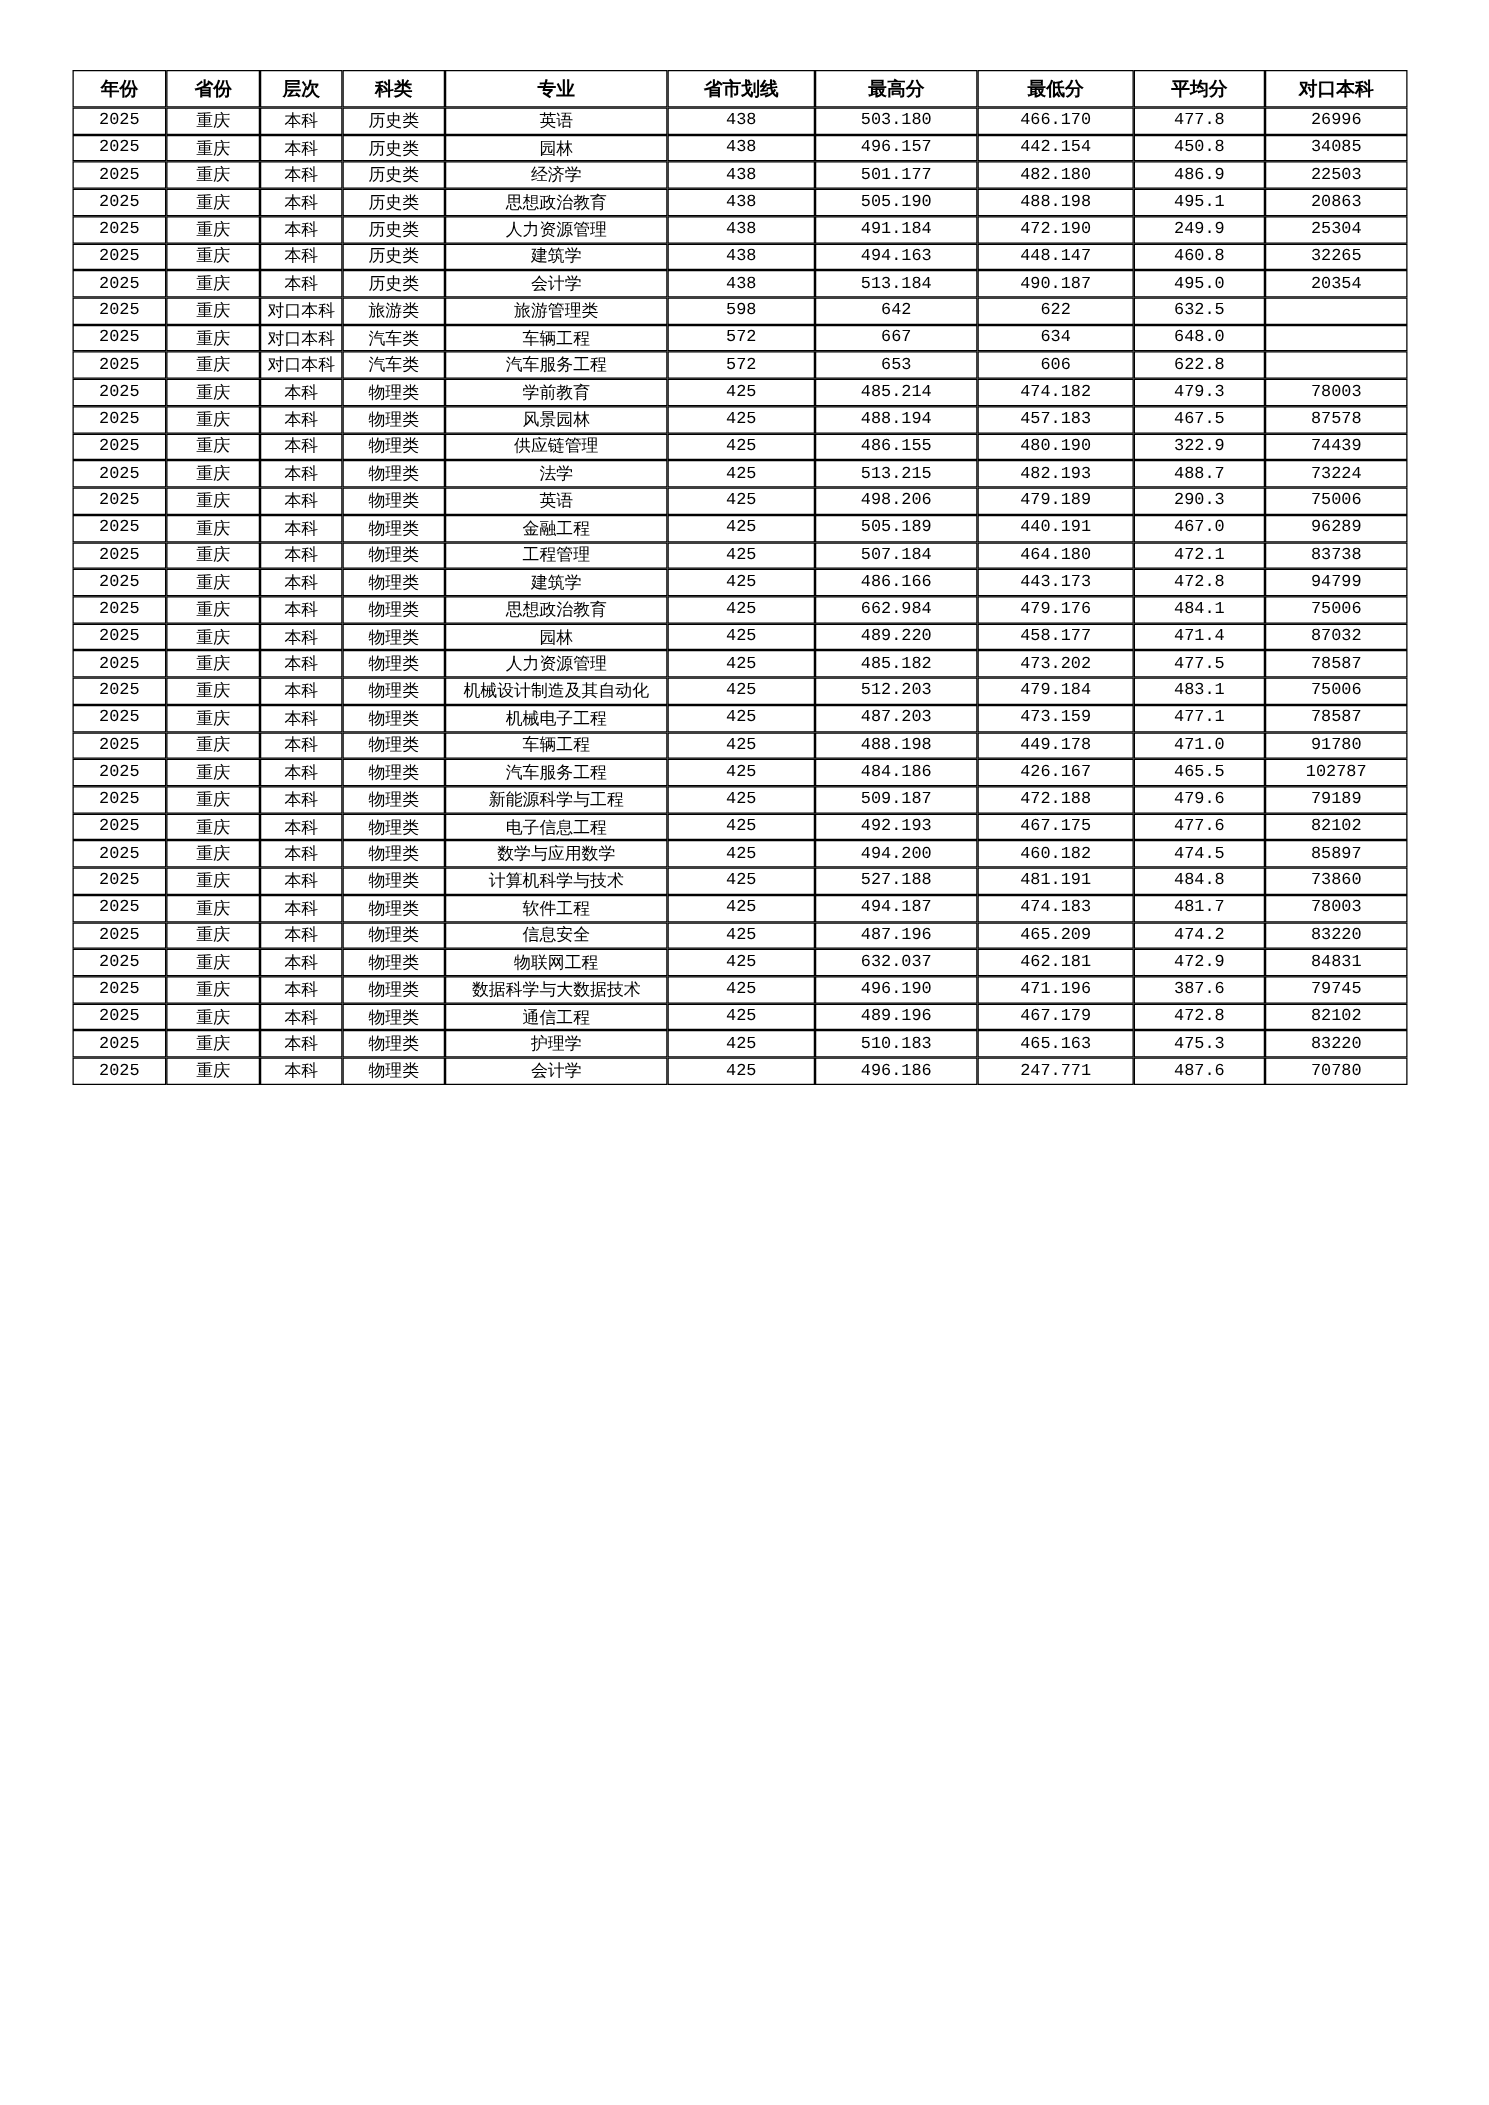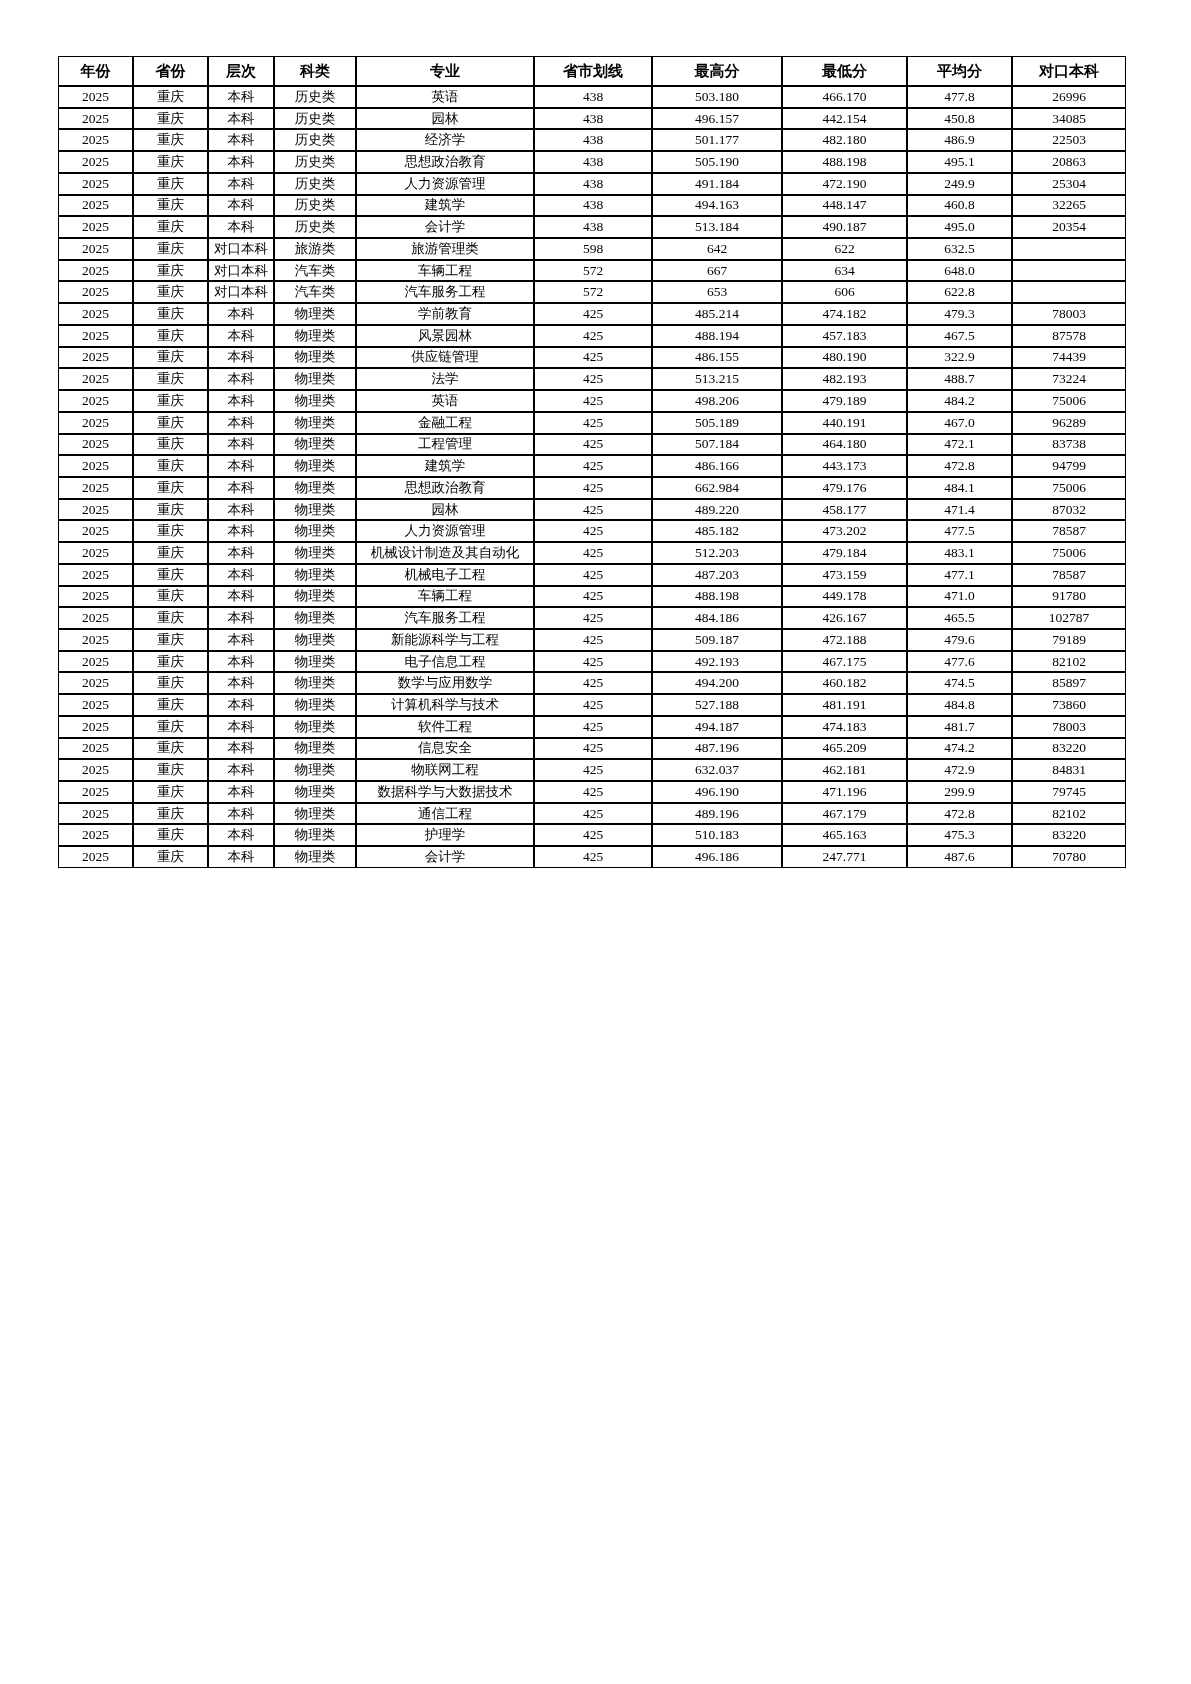--- a/index.html
+++ b/index.html
@@ -17,20 +17,21 @@
   }
   table.scores {
     position: absolute;
     left: 58px;
     top: 56px;
     width: 1068px;
     height: 812px;
     table-layout: fixed;
     border-collapse: separate; 
     border-spacing: 0;
+    font-family: Liberation Mono, monospace;
   }
   table.scores th,
   table.scores td {
     border: 1px solid #000000;
     text-align: center;
     vertical-align: middle;
     white-space: nowrap;
     overflow: hidden;
     padding: 0 1px;
   }
@@ -246,21 +247,21 @@
         </tr>
         <tr>
           <td>2025</td>
           <td>重庆</td>
           <td>本科</td>
           <td>物理类</td>
           <td>英语</td>
           <td>425</td>
           <td>498.206</td>
           <td>479.189</td>
-          <td>484.2</td>
+          <td>290.3</td>
           <td>75006</td>
         </tr>
         <tr>
           <td>2025</td>
           <td>重庆</td>
           <td>本科</td>
           <td>物理类</td>
           <td>金融工程</td>
           <td>425</td>
           <td>505.189</td>
@@ -462,21 +463,21 @@
         </tr>
         <tr>
           <td>2025</td>
           <td>重庆</td>
           <td>本科</td>
           <td>物理类</td>
           <td>数据科学与大数据技术</td>
           <td>425</td>
           <td>496.190</td>
           <td>471.196</td>
-          <td>299.9</td>
+          <td>387.6</td>
           <td>79745</td>
         </tr>
         <tr>
           <td>2025</td>
           <td>重庆</td>
           <td>本科</td>
           <td>物理类</td>
           <td>通信工程</td>
           <td>425</td>
           <td>489.196</td>

